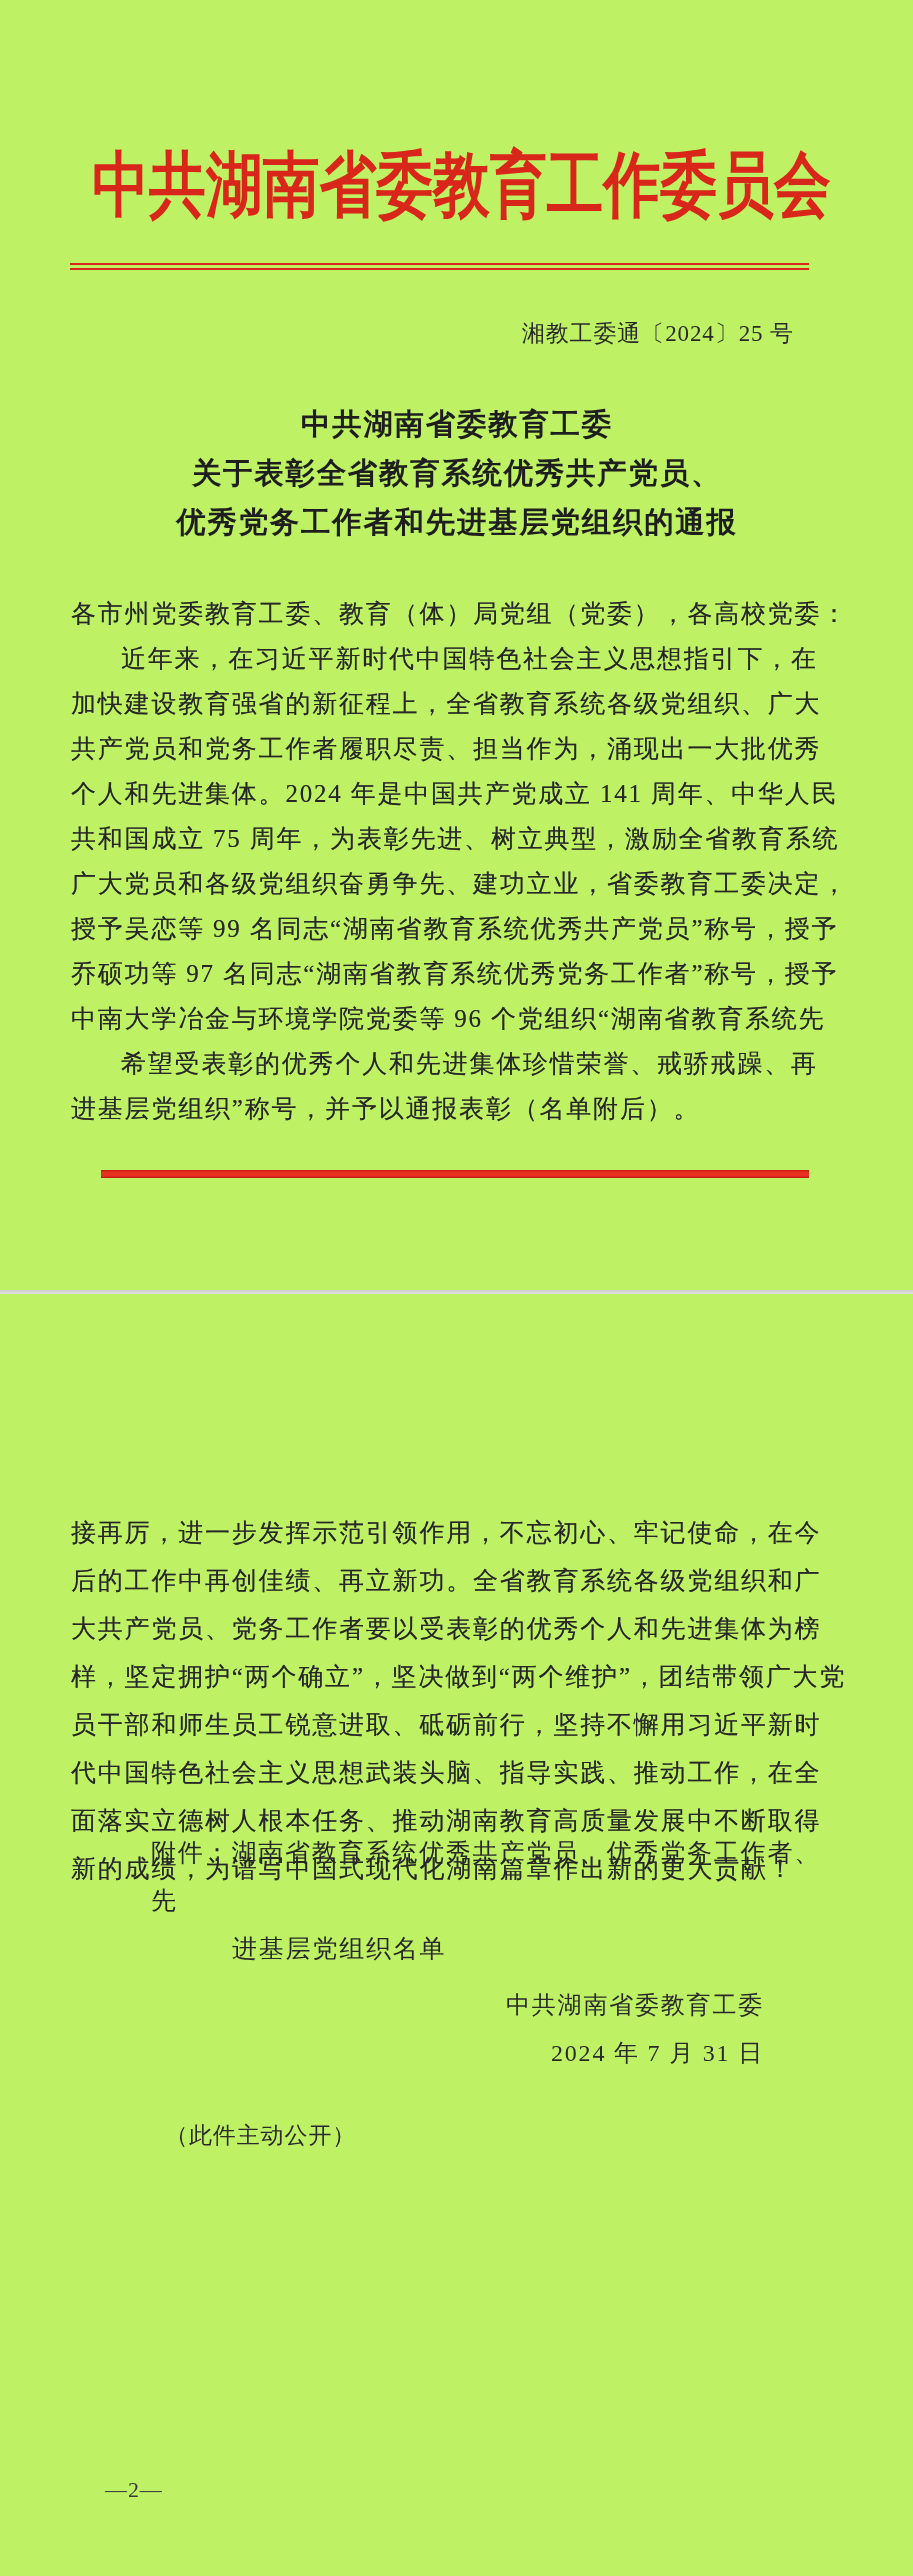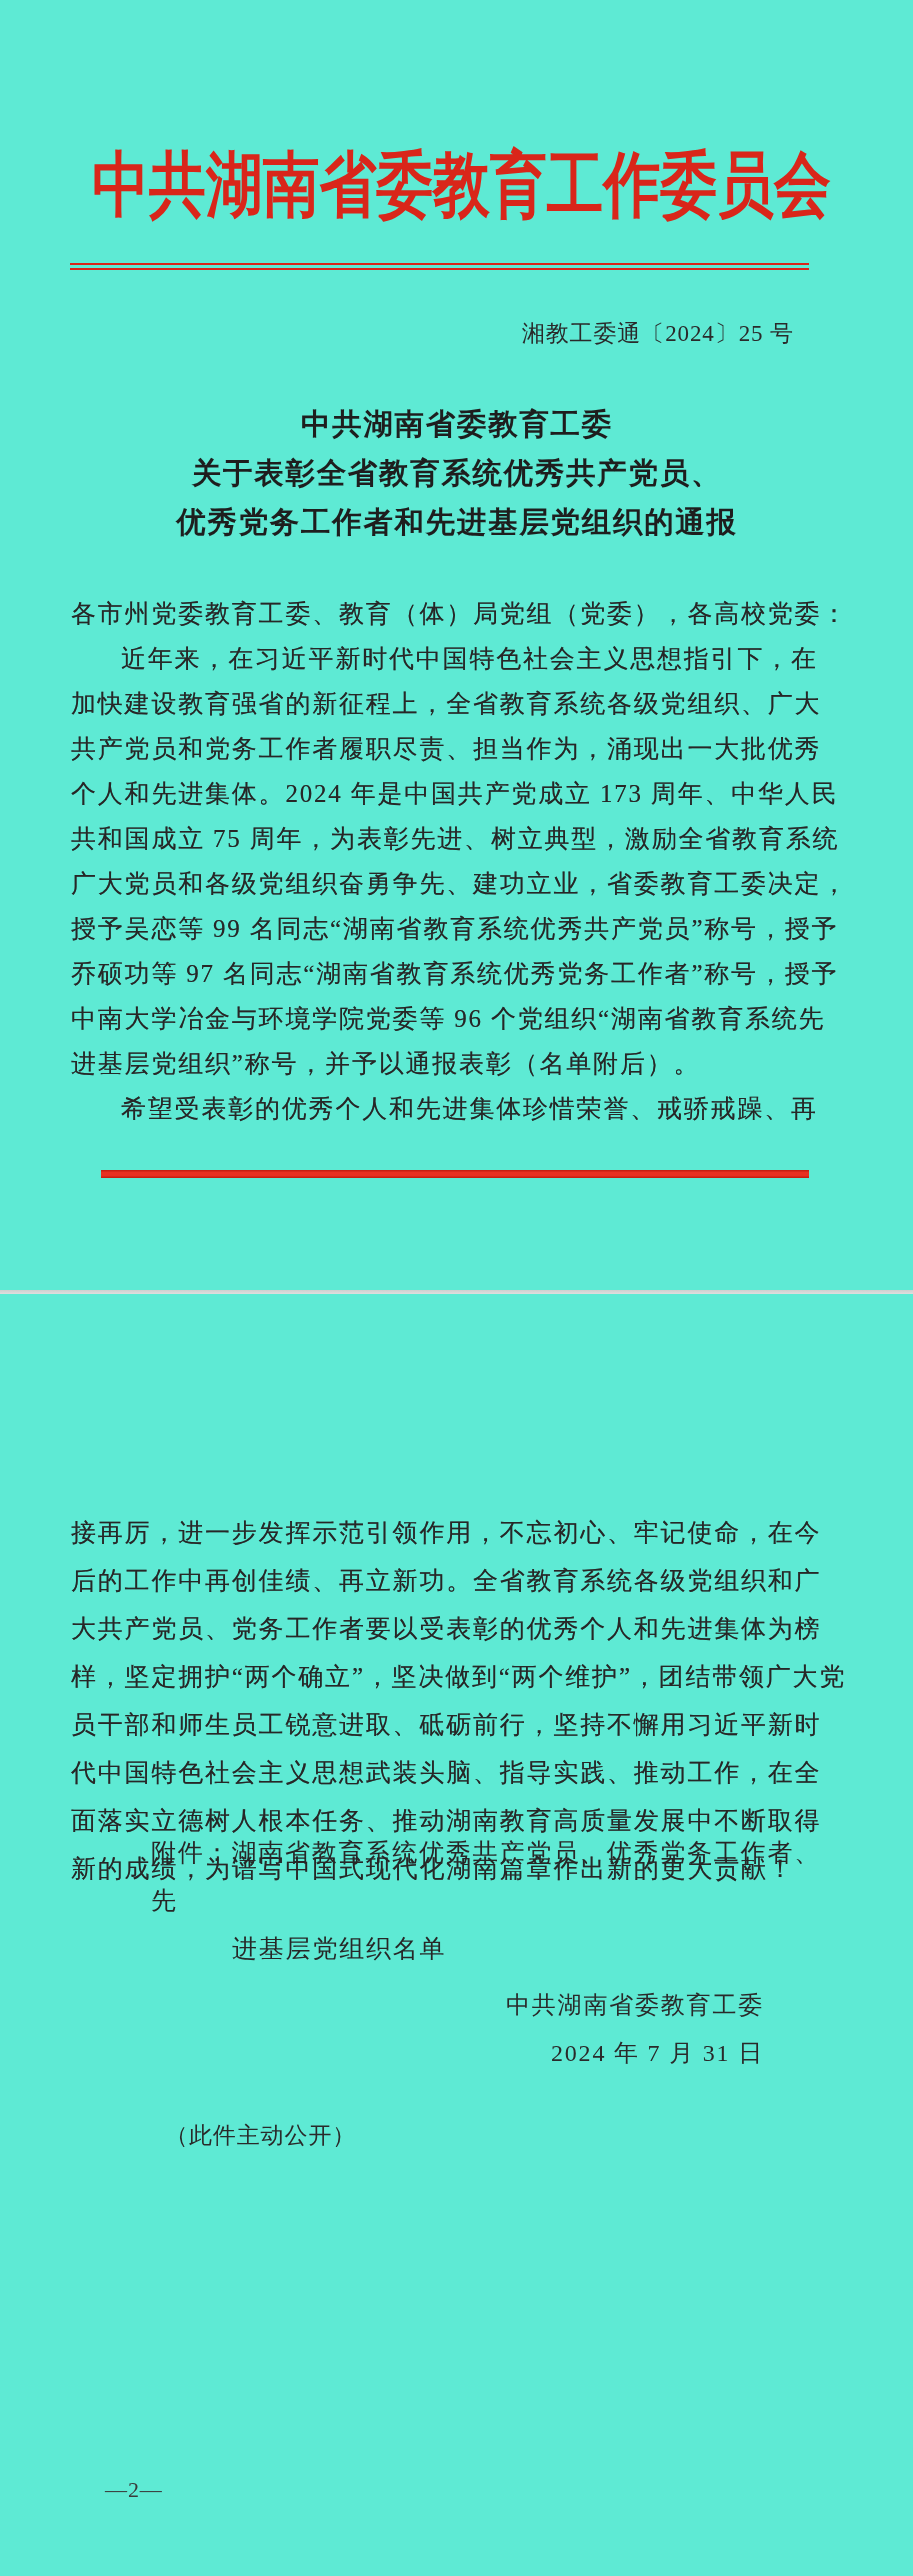--- a/index.html
+++ b/index.html
@@ -1,20 +1,20 @@
 <!DOCTYPE html>
 <html style="font-size:14.3px"><head>
 <meta charset="utf-8">
 <style>
   html,body{margin:0;padding:0;background:#ffffff;}
   .page{
     position:relative;
     width:914px;height:2576px;
     margin:0 auto;
-    background:#5eead4;
+    background:#bef264;
     overflow:hidden;
     font-family:"Liberation Serif","DejaVu Serif",serif;
     color:#262626;
   }
   
   .masthead{
     position:absolute;top:139px;left:0;width:100%;
     text-align:center;
     color:#d9261a;
     font-weight:bold;
@@ -106,28 +106,28 @@
     <div class="t-line">中共湖南省委教育工委</div>
     <div class="t-line">关于表彰全省教育系统优秀共产党员、</div>
     <div class="t-line">优秀党务工作者和先进基层党组织的通报</div>
   </div>
 
   <div class="body-block body-1">
     <div class="line">各市州党委教育工委、教育（体）局党组（党委），各高校党委：</div>
     <div class="line indent">近年来，在习近平新时代中国特色社会主义思想指引下，在</div>
     <div class="line">加快建设教育强省的新征程上，全省教育系统各级党组织、广大</div>
     <div class="line">共产党员和党务工作者履职尽责、担当作为，涌现出一大批优秀</div>
-    <div class="line">个人和先进集体。2024 年是中国共产党成立 173 周年、中华人民</div>
+    <div class="line">个人和先进集体。2024 年是中国共产党成立 141 周年、中华人民</div>
     <div class="line">共和国成立 75 周年，为表彰先进、树立典型，激励全省教育系统</div>
     <div class="line">广大党员和各级党组织奋勇争先、建功立业，省委教育工委决定，</div>
     <div class="line">授予吴恋等 99 名同志“湖南省教育系统优秀共产党员”称号，授予</div>
     <div class="line">乔硕功等 97 名同志“湖南省教育系统优秀党务工作者”称号，授予</div>
     <div class="line">中南大学冶金与环境学院党委等 96 个党组织“湖南省教育系统先</div>
+    <div class="line indent">希望受表彰的优秀个人和先进集体珍惜荣誉、戒骄戒躁、再</div>
     <div class="line">进基层党组织”称号，并予以通报表彰（名单附后）。</div>
-    <div class="line indent">希望受表彰的优秀个人和先进集体珍惜荣誉、戒骄戒躁、再</div>
   </div>
 
   <div class="red-rule-thick"></div>
 
   <div class="page-separator"></div>
 
   <div class="body-block body-2">
     <div class="line">接再厉，进一步发挥示范引领作用，不忘初心、牢记使命，在今</div>
     <div class="line">后的工作中再创佳绩、再立新功。全省教育系统各级党组织和广</div>
     <div class="line">大共产党员、党务工作者要以受表彰的优秀个人和先进集体为榜</div>

